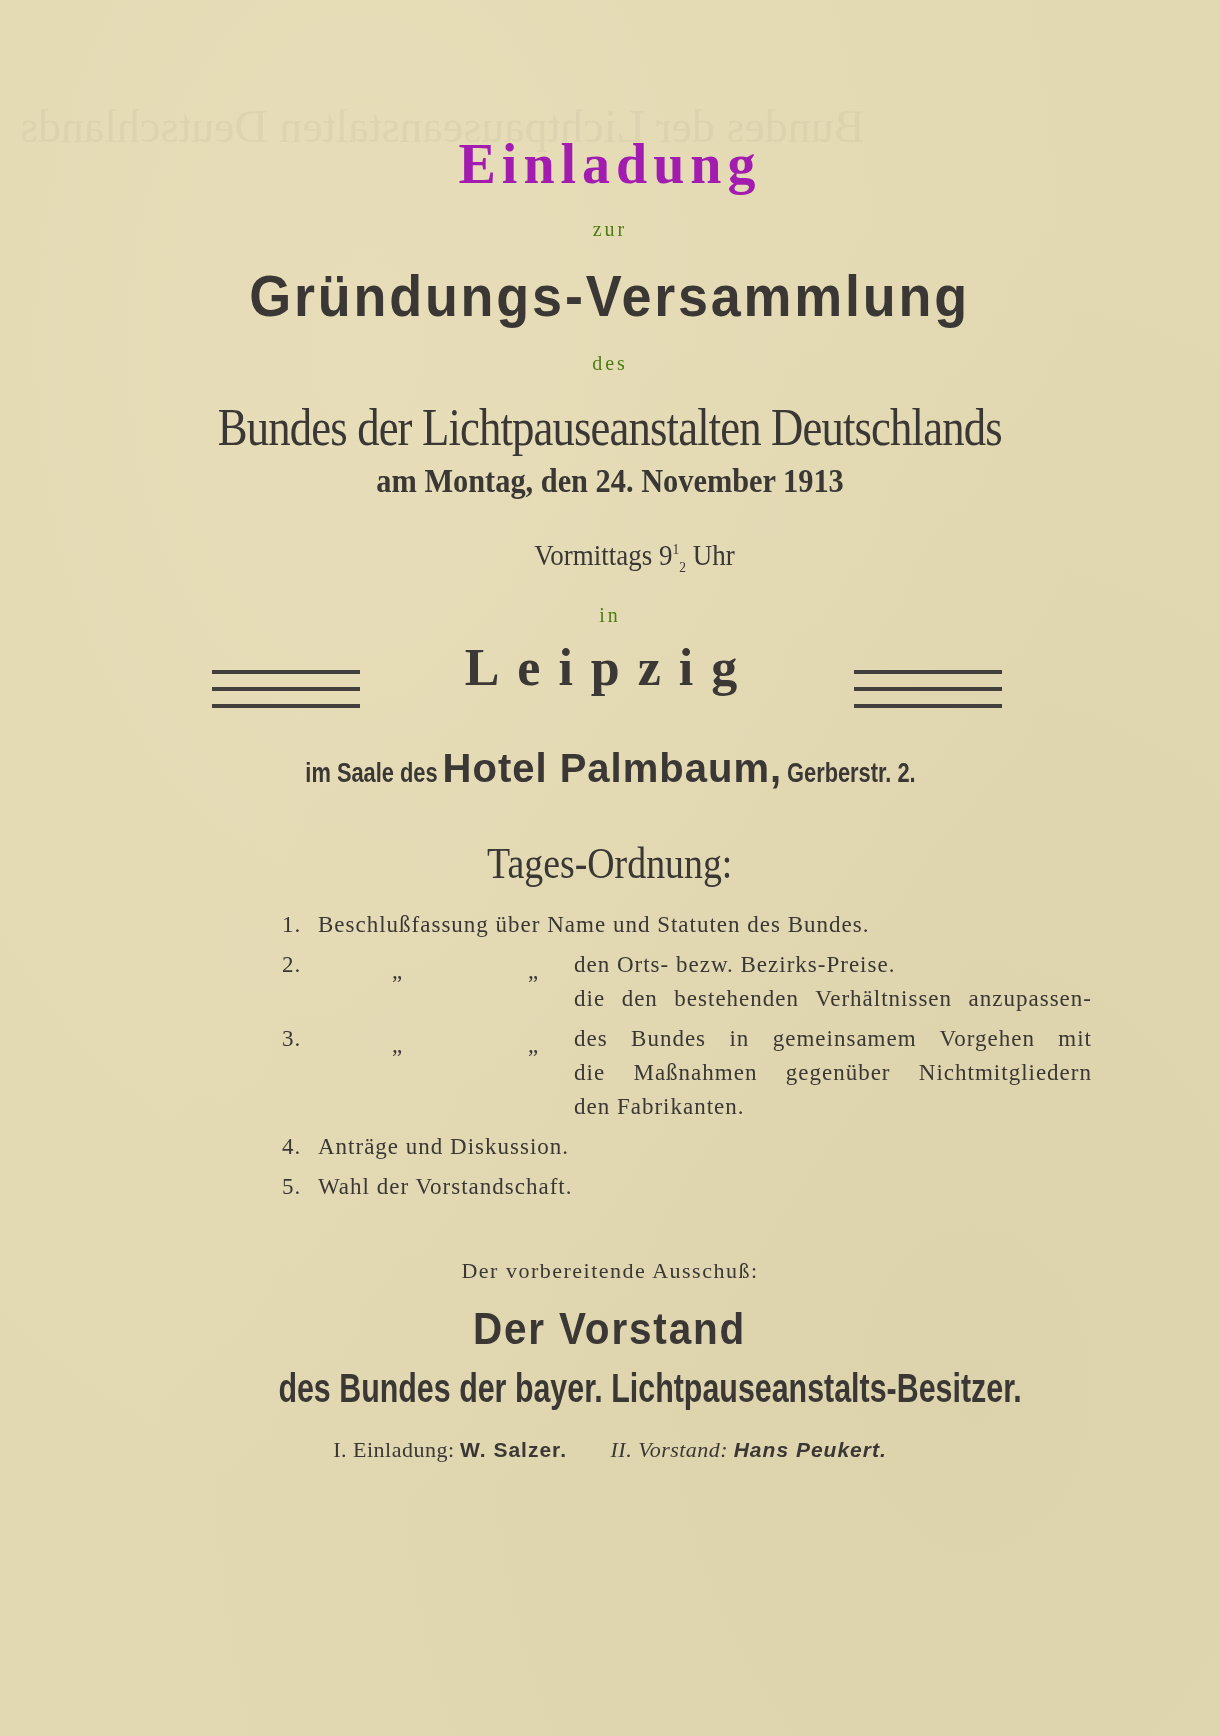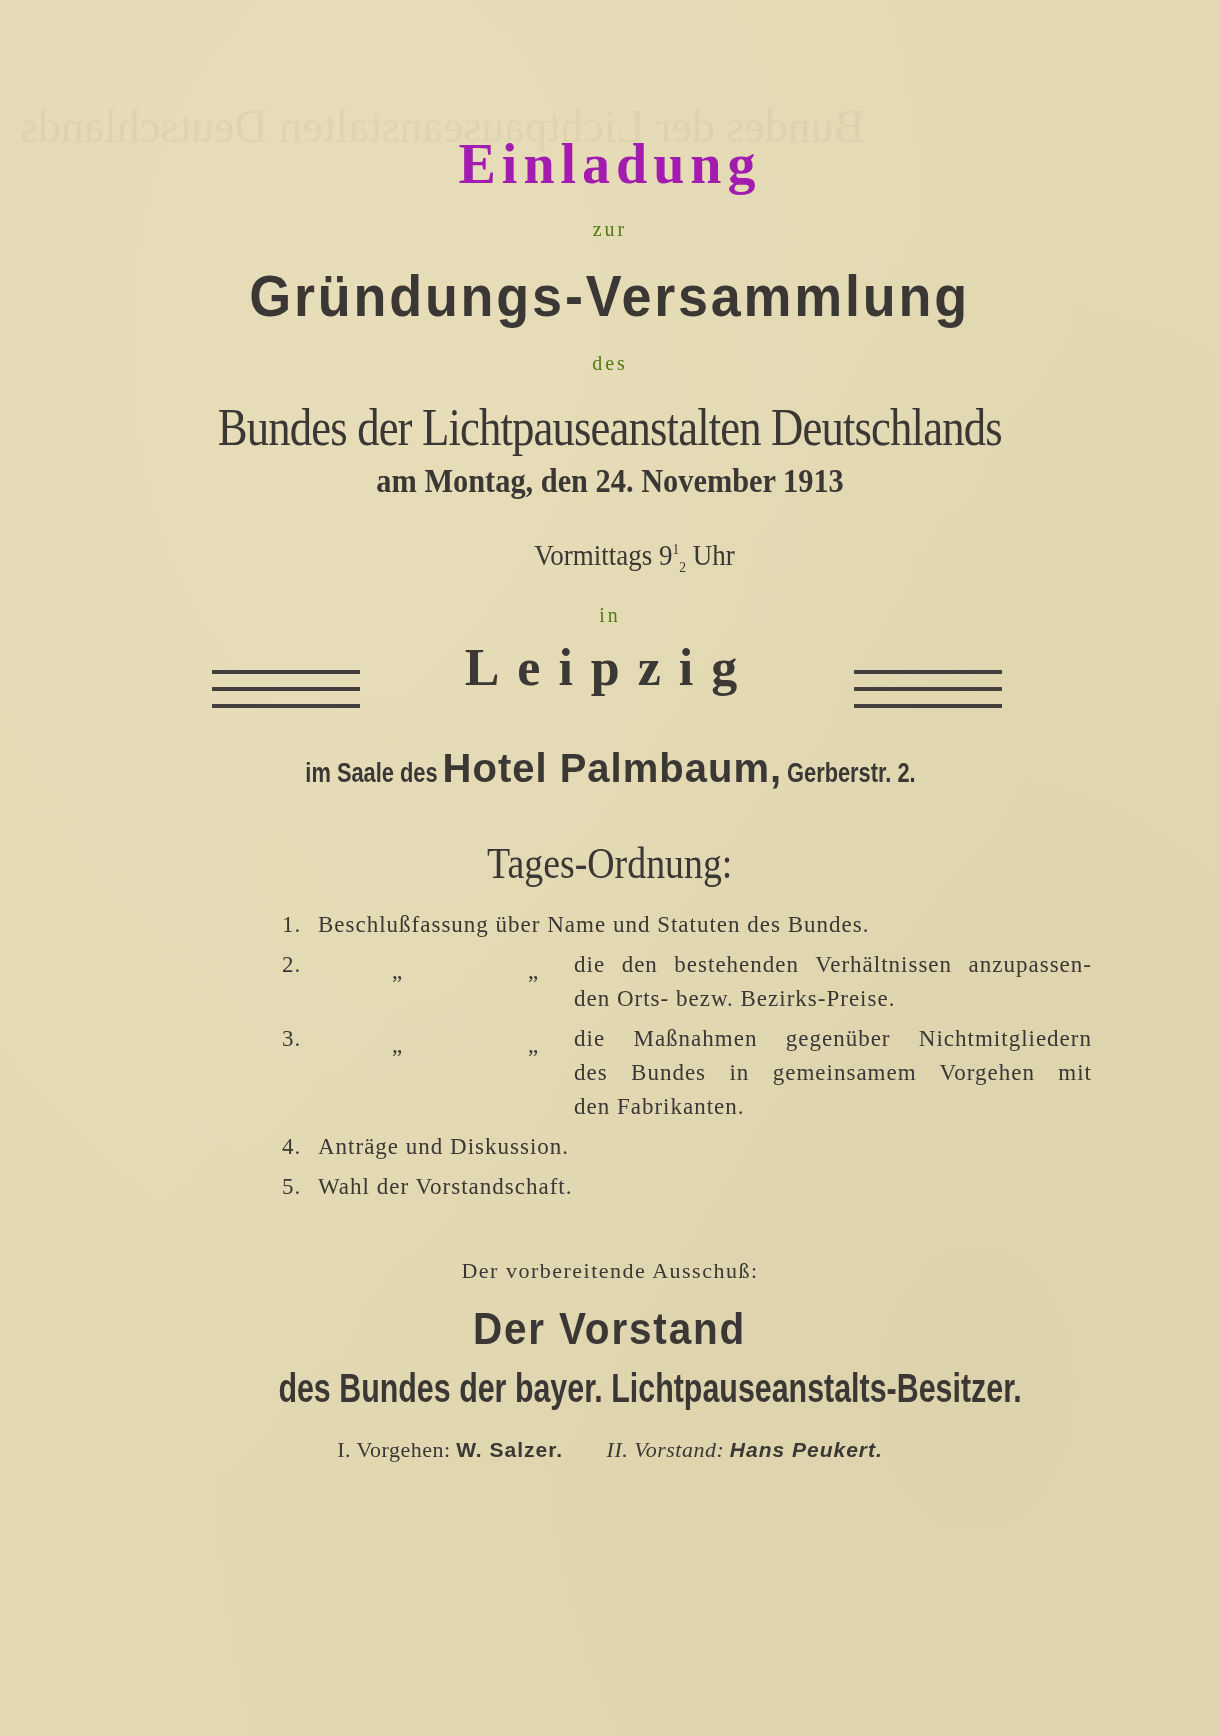--- a/index.html
+++ b/index.html
@@ -295,31 +295,31 @@
 <div class="agenda">
   <div class="agenda-item">
     <span class="num">1.</span>
     <span class="full">Beschlußfassung über Name und Statuten des Bundes.</span>
   </div>
   <div class="agenda-item">
     <span class="num">2.</span>
     <span class="ditto1">„</span>
     <span class="ditto2">„</span>
     <span class="cont">
+      <span class="ln last">den Orts- bezw. Bezirks-Preise.</span>
       <span class="ln">die den bestehenden Verhältnissen anzupassen-</span>
-      <span class="ln last">den Orts- bezw. Bezirks-Preise.</span>
     </span>
   </div>
   <div class="agenda-item">
     <span class="num">3.</span>
     <span class="ditto1">„</span>
     <span class="ditto2">„</span>
     <span class="cont">
+      <span class="ln">des Bundes in gemeinsamem Vorgehen mit</span>
       <span class="ln">die Maßnahmen gegenüber Nichtmitgliedern</span>
-      <span class="ln">des Bundes in gemeinsamem Vorgehen mit</span>
       <span class="ln last">den Fabrikanten.</span>
     </span>
   </div>
   <div class="agenda-item">
     <span class="num">4.</span>
     <span class="full">Anträge und Diskussion.</span>
   </div>
   <div class="agenda-item">
     <span class="num">5.</span>
     <span class="full">Wahl der Vorstandschaft.</span>
@@ -333,20 +333,20 @@
 <div class="line t-vorstand">
   <span class="condensed">Der Vorstand</span>
 </div>
 
 <div class="line t-bayer">
   <span class="condensed">des Bundes der bayer. Lichtpauseanstalts-Besitzer.</span>
 </div>
 
 <div class="line t-signers">
   <span class="sig">
-    <span class="lbl">I. Vorgehen:</span>
+    <span class="lbl">I. Einladung:</span>
     <span class="nm">W. Salzer.</span>
   </span>
   <span class="sig">
     <span class="lbl">II. Vorstand:</span>
     <span class="nm">Hans Peukert.</span>
   </span>
 </div>
 
 </body></html>

